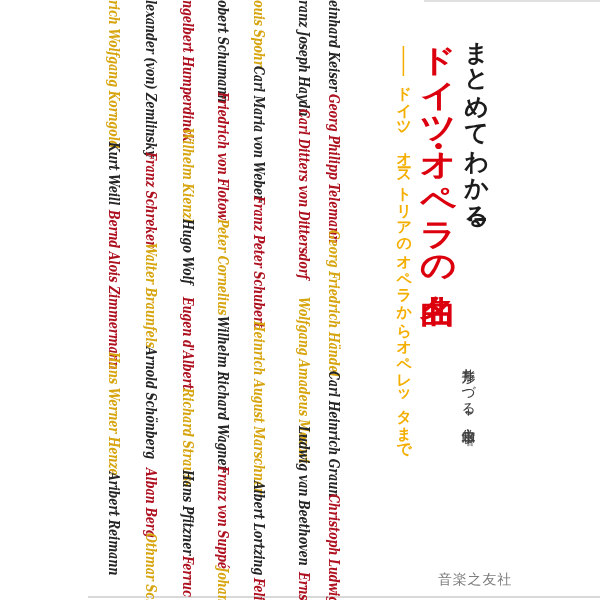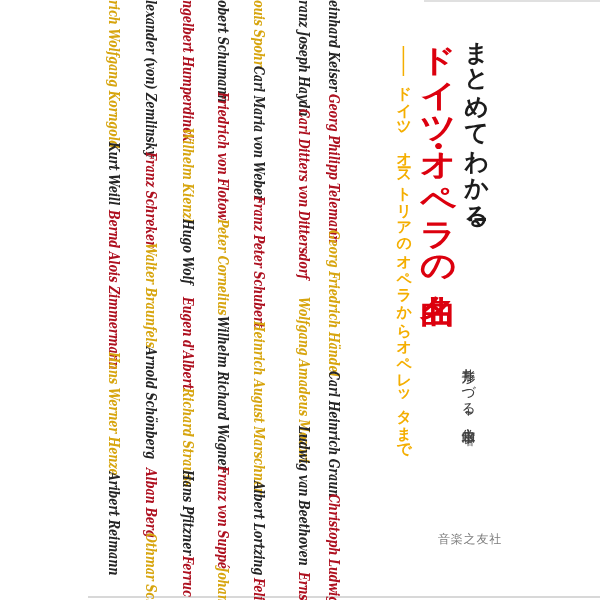--- a/index.html
+++ b/index.html
@@ -29,21 +29,21 @@
     line-height:1.15;white-space:nowrap;
   }
   .catchphrase{left:463px;top:24px;font-size:24px;font-weight:bold;color:var(--ink-black);}
   .main-title{
     left:420px;top:24px;font-size:31px;font-weight:bold;color:var(--title-red);
     transform:scaleX(1.15);transform-origin:50% 0;letter-spacing:0px;
   }
   .subtitle{left:396px;top:46px;font-size:15px;font-weight:bold;color:var(--subtitle-gold);}
   .authors{left:461px;top:358px;font-size:14px;color:var(--author-gray);letter-spacing:0.5px;}
   .author-role{font-size:10px;margin-top:5px;color:var(--author-gray);}
-  .publisher{position:absolute;left:438px;top:531px;font-size:12px;letter-spacing:0.8px;color:var(--publisher-gray);}
+  .publisher{position:absolute;left:438px;top:571px;font-size:14px;letter-spacing:0.8px;color:var(--publisher-gray);}
 </style>
 </head>
 <body>
 
 <div class="cover">
 
   <div class="edge-top"></div>
   <div class="edge-bottom"></div>
 
   <div id="composer-background">

